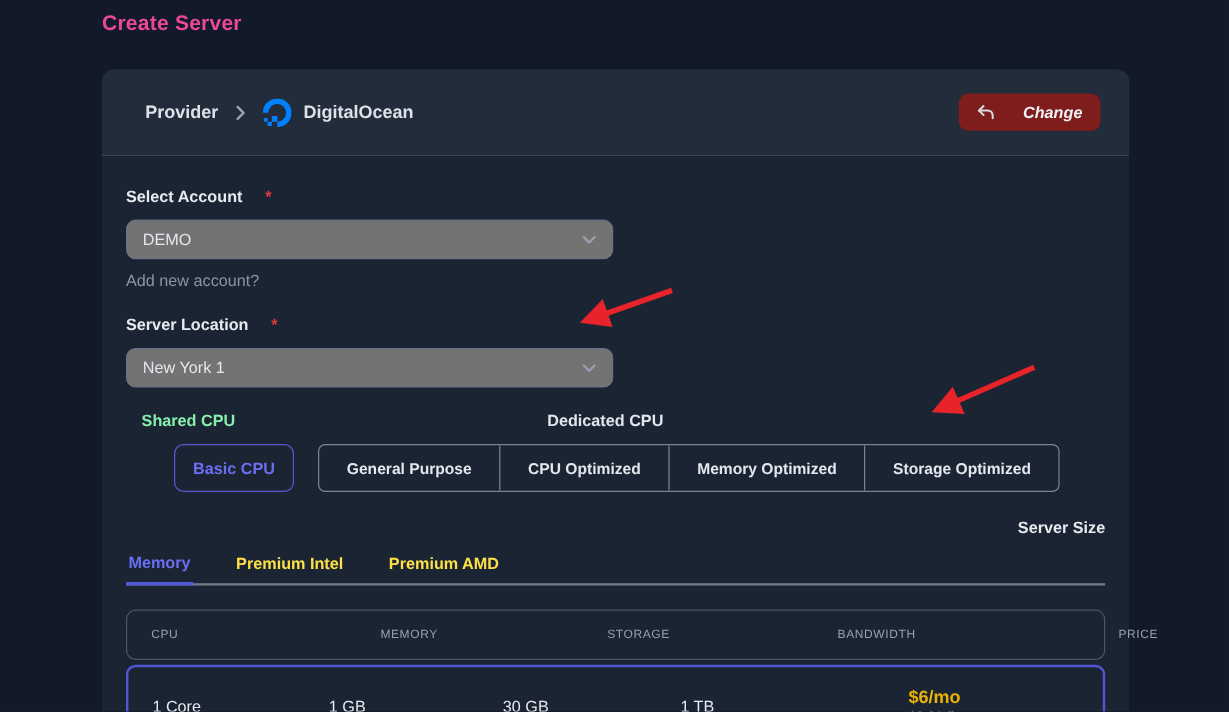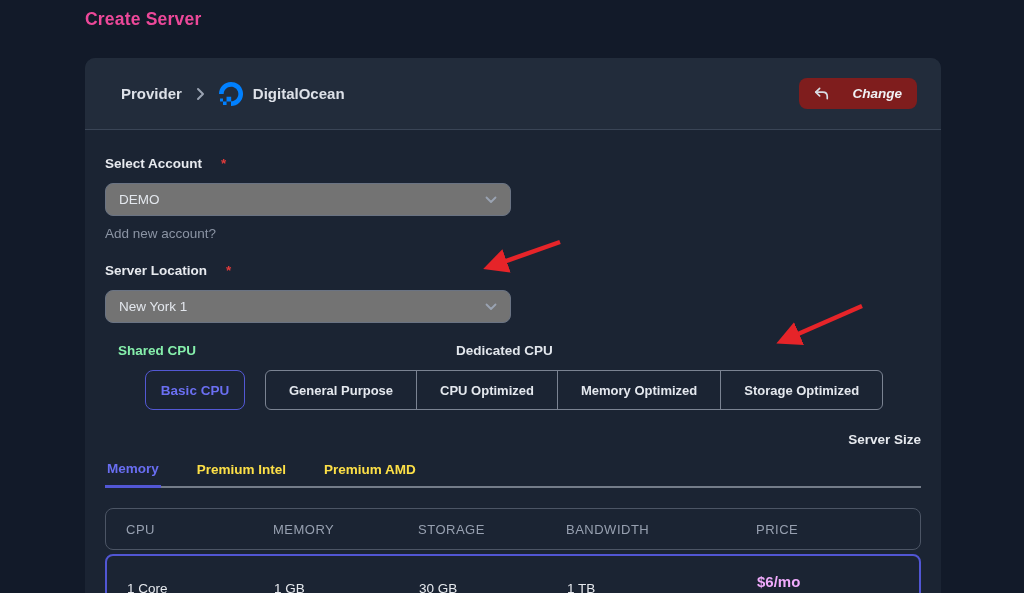--- a/index.html
+++ b/index.html
@@ -87,30 +87,30 @@
   .tab {
     padding:0 2px 9px 2px; font-size:13.5px; font-weight:700; color:#fde047;
     cursor:pointer; background:none; border:none; font-family:inherit;
   }
   .tab.active { color:#696ef2; border-bottom:3px solid #5257d6; margin-bottom:-2px; }
   .size-table { margin-top:20px; }
   .thead {
     height:42px; border:1px solid #4c5565; border-radius:8px;
     display:grid; grid-template-columns:147px 145px 148px 190px 1fr;
     align-items:center; padding-left:20px;
-    color:#97a0b0; font-size:13px; letter-spacing:.5px;
+    color:#97a0b0; font-size:10px; letter-spacing:.5px;gap:44px;
   }
   .trow {
     margin-top:4px; height:68px; border:2px solid #5156d4; border-radius:8px;
     display:grid; grid-template-columns:147px 145px 148px 190px 1fr;
     align-items:center; padding-left:20px; cursor:pointer;
     color:#e6e9ee; font-size:13.5px;
   }
   .price-cell { display:flex; flex-direction:column; gap:2px; }
-  .price-mo { font-size:15px; font-weight:700; color:#f0abfc; }
+  .price-mo { font-size:15px; font-weight:700; color:#eab308; }
   .price-hr { font-size:11.5px; color:#b9c0cb;font-weight:bold; }
   .trow-next {
     margin-top:4px; height:10px;
     border:1px solid #4c5565; border-bottom:none; border-radius:8px 8px 0 0;
   }
   .arrow-overlay {
     position:absolute; inset:0; width:1024px; height:593px;
     pointer-events:none; z-index:50;
   }
 </style>

